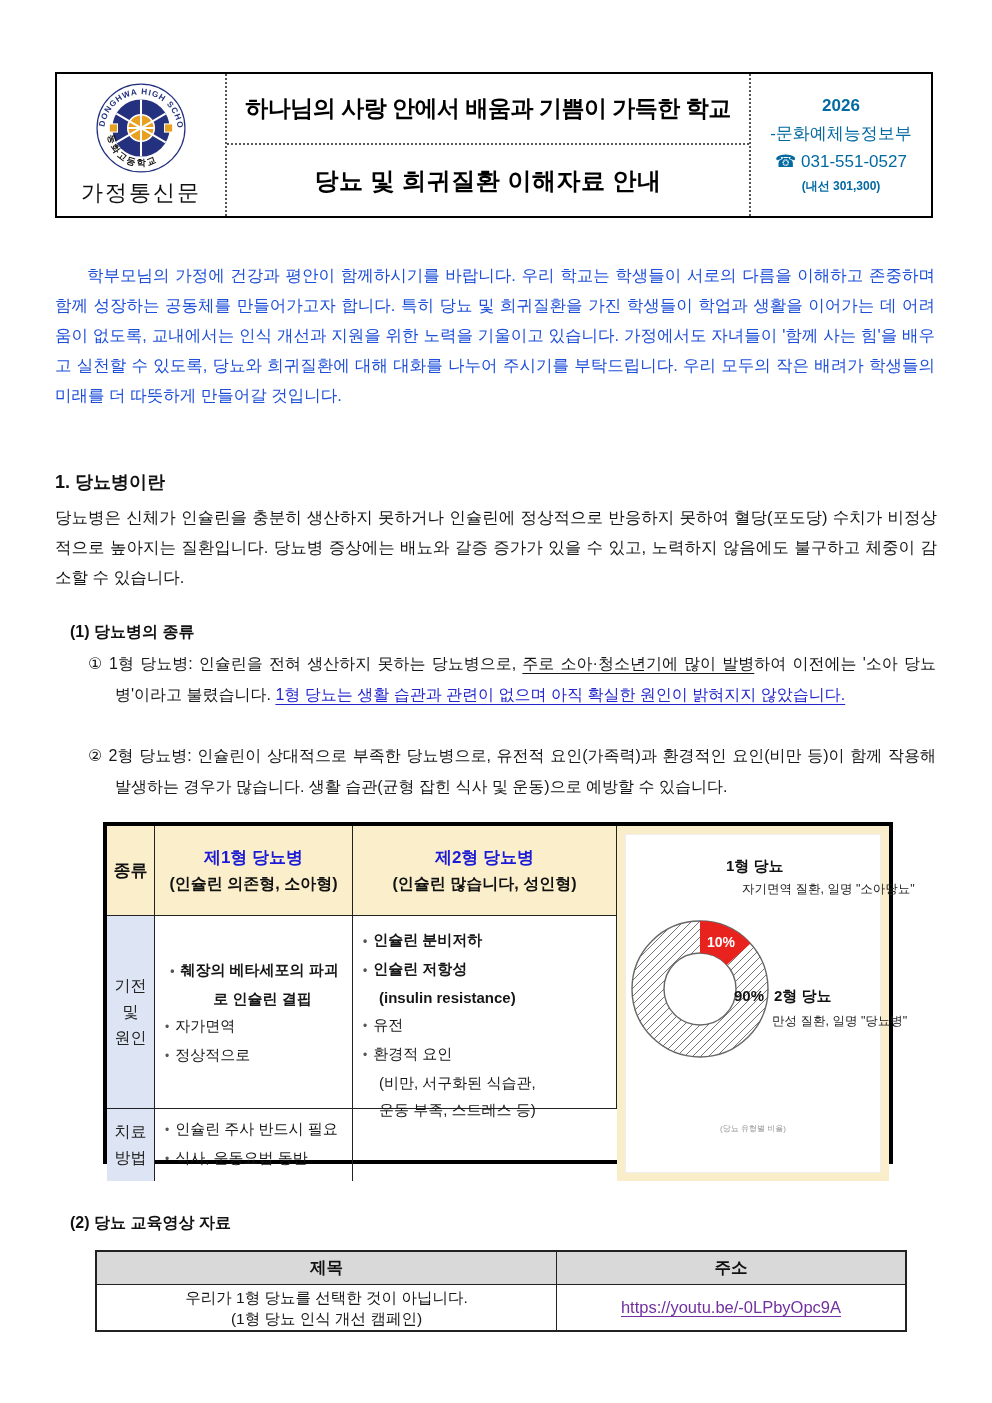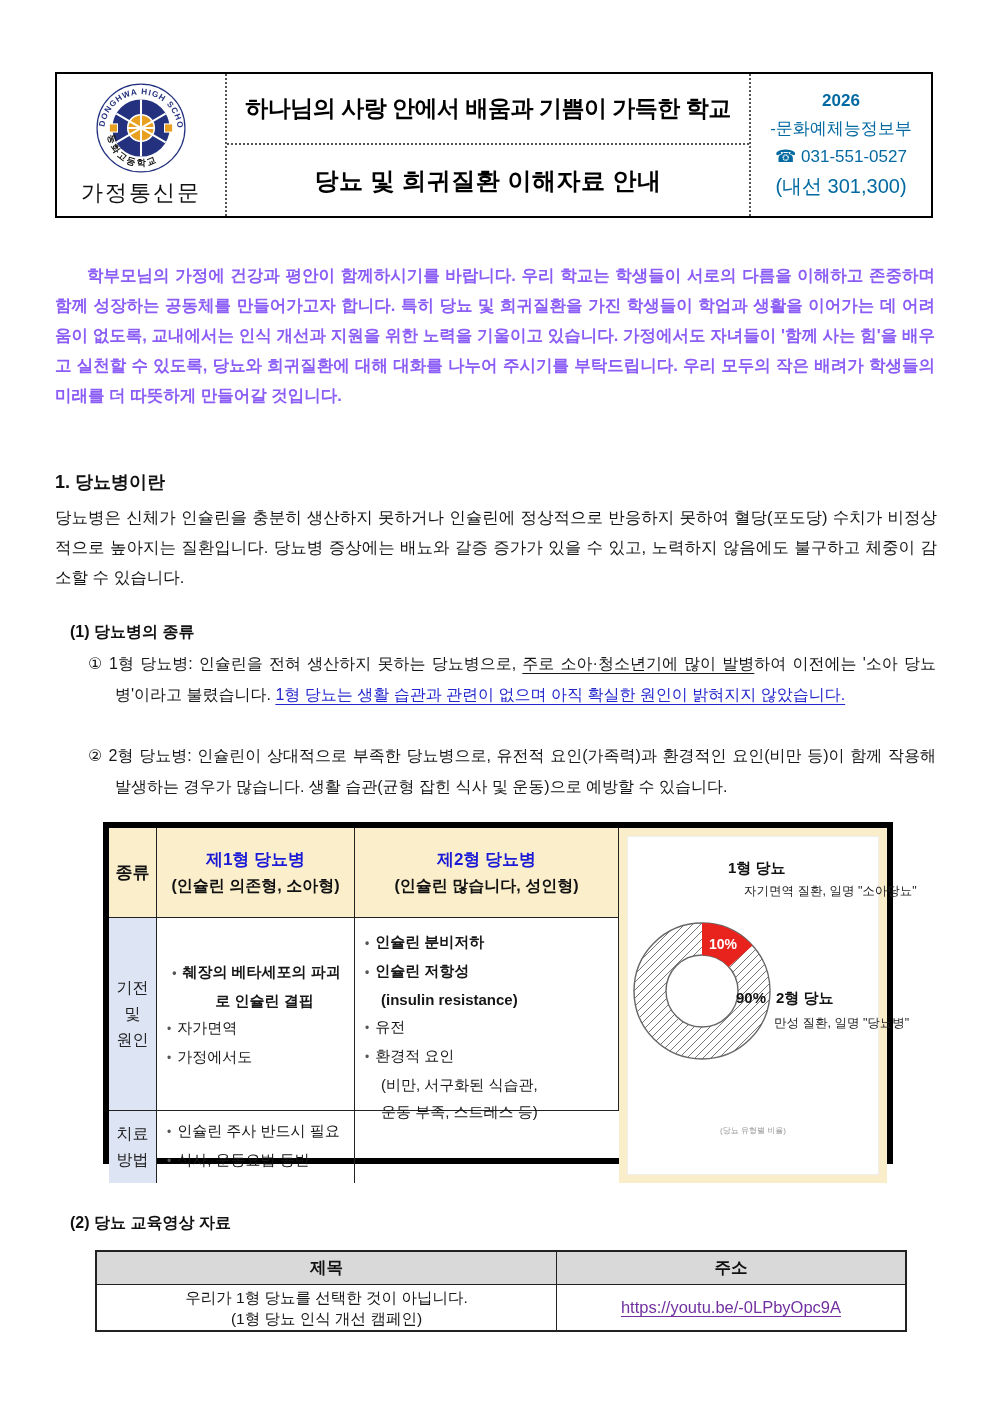--- a/index.html
+++ b/index.html
@@ -31,46 +31,46 @@
     font-size:24px; font-weight:bold; color:#000; letter-spacing:0.5px;
   }
   .hdr-right {
     border-left:2px dotted #555; display:flex; flex-direction:column;
     align-items:center; justify-content:center; gap:6px; font-size:16.5px; color:#0369a1;
     padding:4px 2px; text-align:center;
   }
   .hdr-right .year { font-weight:bold; font-size:17px; }
   .hdr-right .dept { font-size:17px; }
   .hdr-right .phone { font-size:17px; }
-  .hdr-right .ext { font-size:20px; }
+  .hdr-right .ext { font-size:12px;font-weight:bold; }
 
   
   .intro {
     position:absolute; left:55px; top:260px; width:880px;
-    font-size:16.5px; line-height:30px; text-align:justify; text-indent:32px; color:#8b5cf6;font-weight:bold;
+    font-size:16.5px; line-height:30px; text-align:justify; text-indent:32px; color:#1d4ed8;
   }
   .s1-head { position:absolute; left:55px; top:470px; font-size:18px; font-weight:bold; color:#111; }
   .s1-body {
     position:absolute; left:55px; top:502px; width:882px;
     font-size:16.5px; line-height:30px; text-align:justify; color:#161616;
   }
   .s1-sub-head { position:absolute; left:70px; top:622px; font-size:16px; font-weight:bold; color:#111; }
   .num-item {
     position:absolute; left:88px; width:848px;
     font-size:16px; line-height:31px; text-align:justify; color:#161616;
     padding-left:27px; text-indent:-27px;
   }
   .num-item .marker { margin-right:5px; }
   .u-black { text-decoration:underline; text-underline-offset:4px; }
   .u-blue { color:#2326cd; text-decoration:underline; text-underline-offset:4px; }
 
   
   .dt {
     position:absolute; left:103px; top:822px; width:790px; height:342px;
-    border:6px solid #000000; display:grid;
+    border:4px solid #000000; display:grid;
     grid-template-columns:48px 198px 264px 1fr;
     grid-template-rows:90px 193px 1fr;
     background:#fff; font-size:15px;
   }
   .dt .c { border-right:1.6px solid #222; border-bottom:1.6px solid #222; }
   .dt .no-r { border-right:none; }
   .dt .no-b { border-bottom:none; }
   .cream { background:#faeecb; }
   .bluecell { background:#dde4f3; }
   .cell-center { display:flex; flex-direction:column; align-items:center; justify-content:center; text-align:center; }
@@ -191,21 +191,21 @@
         </div>
         <div class="cl-2-desc">만성 질환, 일명 "당뇨병"</div>
         <div class="chart-cap">(당뇨 유형별 비율)</div>
       </div>
     </div>
 
     <div class="c bluecell cell-center row-label">기전 및 원인</div>
     <div class="c cellbody cell-center" style="align-items:flex-start;">
       <div class="bi bold"><span class="bu">•</span><span>췌장의 베타세포의 파괴로 인슐린 결핍</span></div>
       <div class="bi"><span class="bu">•</span><span>자가면역</span></div>
-      <div class="bi"><span class="bu">•</span><span>가정에서도</span></div>
+      <div class="bi"><span class="bu">•</span><span>정상적으로</span></div>
     </div>
     <div class="c cellbody">
       <div class="bi bold"><span class="bu">•</span><span>인슐린 분비저하</span></div>
       <div class="bi bold"><span class="bu">•</span><span>인슐린 저항성</span></div>
       <div class="bi sub2 bold">(insulin  resistance)</div>
       <div class="bi"><span class="bu">•</span><span>유전</span></div>
       <div class="bi"><span class="bu">•</span><span>환경적 요인</span></div>
       <div class="bi sub2">(비만, 서구화된 식습관,</div>
       <div class="bi sub2">운동 부족, 스트레스 등)</div>
     </div>

